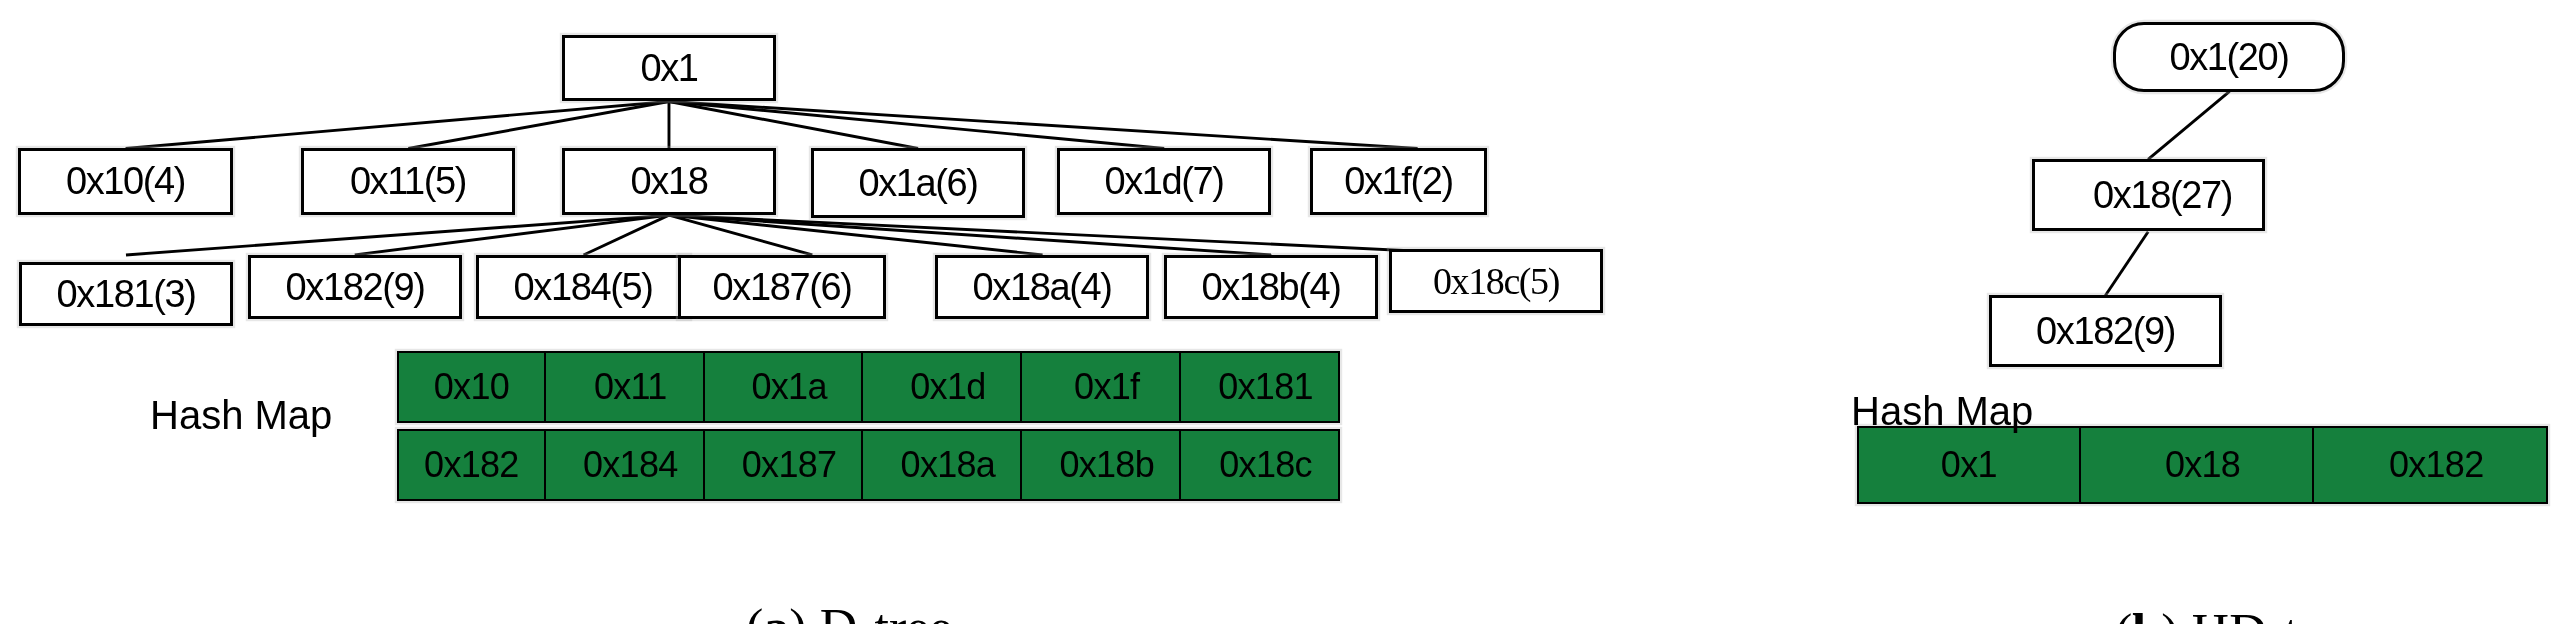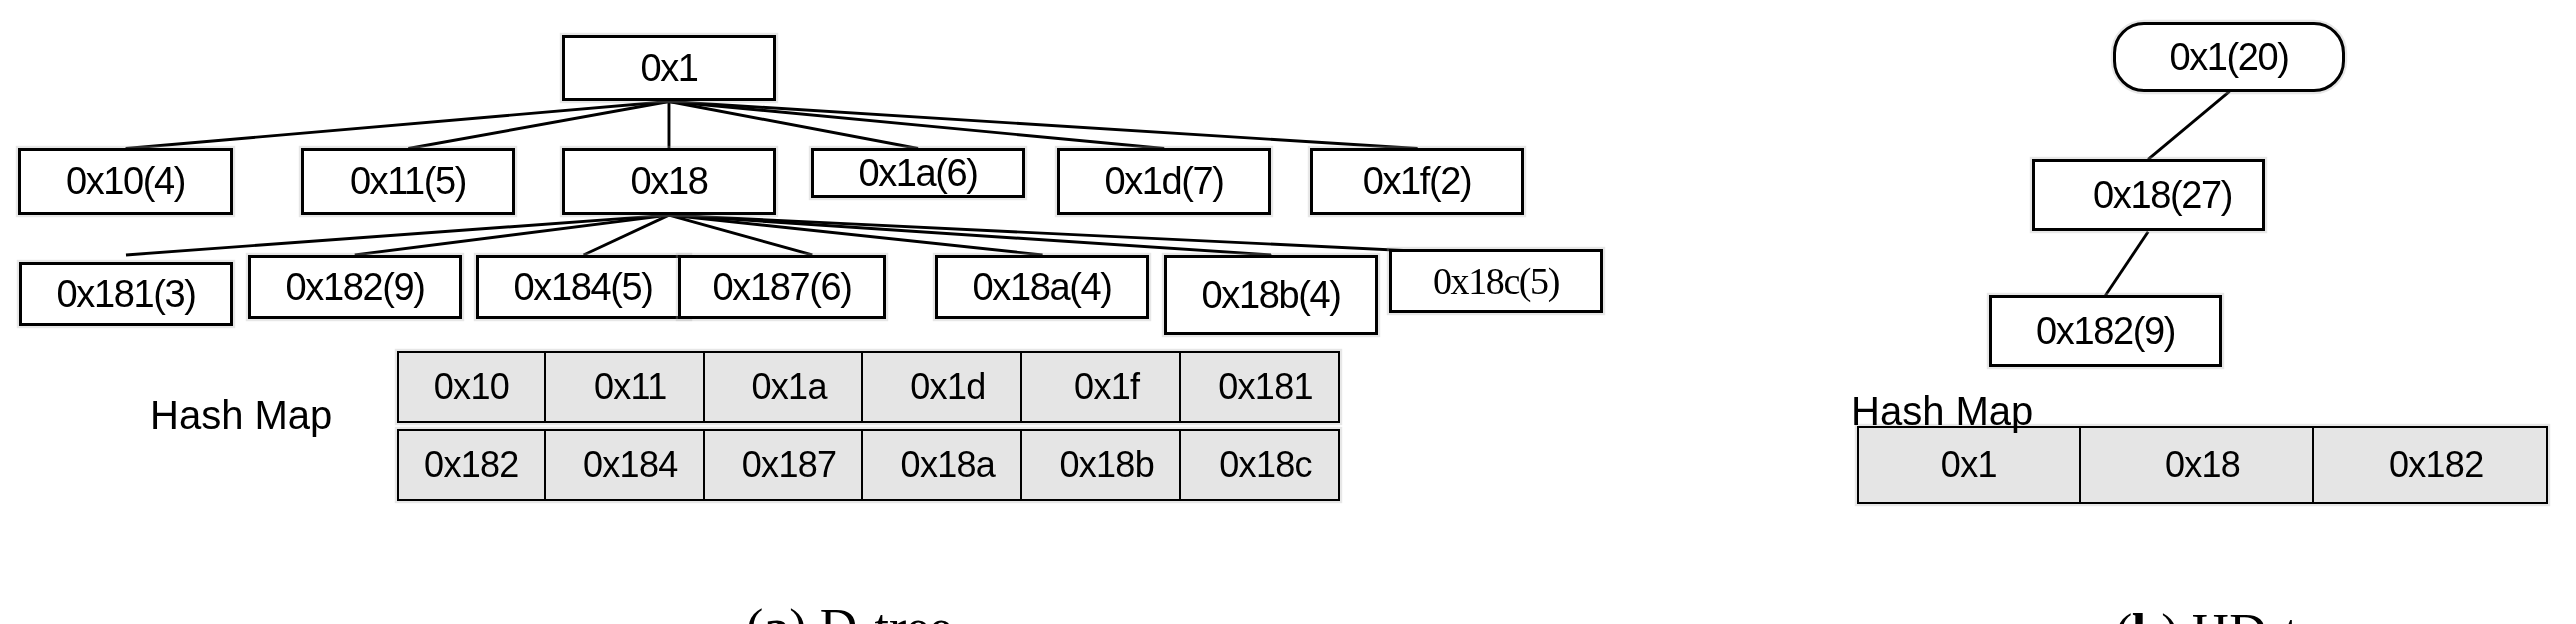--- a/index.html
+++ b/index.html
@@ -38,21 +38,21 @@
     font-size: 38px;
     letter-spacing: -1.4px;
     color: #000000;
     z-index: 2;
     box-shadow: 0 0 0 2.2px rgba(170,170,170,0.28);
   }
   .hm-row {
     position: absolute;
     box-sizing: border-box;
     border: 2.9px solid #000000;
-    background: #e5e5e5;
+    background: #15803d;
     display: flex;
     z-index: 2;
     box-shadow: 0 0 0 2.2px rgba(170,170,170,0.28);
   }
   .hm-cell {
     flex: 1 1 0;
     display: flex;
     align-items: center;
     justify-content: center;
     font-size: 36px;
@@ -116,29 +116,29 @@
     <span>(</span><span class="cap-bold">a</span><span>)</span><span> D-tree</span>
   </div>
 
   <div class="caption" id="caption-b">
     <span>(</span><span class="cap-bold">b</span><span>)</span><span> HD-tree</span>
   </div>
 <div class="node" style="left: 562px; top: 35px; width: 214px; height: 66px;">0x1</div>
     <div class="node" style="left: 18px; top: 148px; width: 215px; height: 67px;">0x10(4)</div>
     <div class="node" style="left: 301px; top: 148px; width: 214px; height: 67px;">0x11(5)</div>
     <div class="node" style="left: 562px; top: 148px; width: 214px; height: 67px;">0x18</div>
-    <div class="node" style="left: 811px; top: 148px; width: 214px; height: 50px;">0x1a(6)</div>
+    <div class="node" style="left: 811px; top: 148px; width: 214px; height: 70px;">0x1a(6)</div>
     <div class="node" style="left: 1057px; top: 148px; width: 214px; height: 67px;">0x1d(7)</div>
-    <div class="node" style="left: 1310px; top: 148px; width: 214px; height: 67px; text-align: center;">0x1f(2)</div>
+    <div class="node" style="left: 1310px; top: 148px; width: 177px; height: 67px; text-align: center;">0x1f(2)</div>
     <div class="node" style="left: 19px; top: 262px; width: 214px; height: 64px;">0x181(3)</div>
     <div class="node" style="left: 248px; top: 255px; width: 214px; height: 64px;">0x182(9)</div>
     <div class="node" style="left: 476px; top: 255px; width: 214px; height: 64px;">0x184(5)</div>
     <div class="node" style="left: 678px; top: 255px; width: 208px; height: 64px;">0x187(6)</div>
     <div class="node" style="left: 935px; top: 255px; width: 214px; height: 64px;">0x18a(4)</div>
-    <div class="node" style="left: 1164px; top: 255px; width: 214px; height: 80px;">0x18b(4)</div>
+    <div class="node" style="left: 1164px; top: 255px; width: 214px; height: 64px;">0x18b(4)</div>
     <div class="node" style="left: 1389px; top: 249px; width: 214px; height: 64px; font-family: Liberation Serif, serif;">0x18c(5)</div>
     <div class="hm-row" style="left: 397px; top: 351px; width: 943px; height: 72px;">
       <div class="hm-cell">0x10</div>
       <div class="hm-cell sep">0x11</div>
       <div class="hm-cell sep">0x1a</div>
       <div class="hm-cell sep">0x1d</div>
       <div class="hm-cell sep">0x1f</div>
       <div class="hm-cell sep">0x181</div>
     </div>
     <div class="hm-row" style="left: 397px; top: 429px; width: 943px; height: 72px;">

